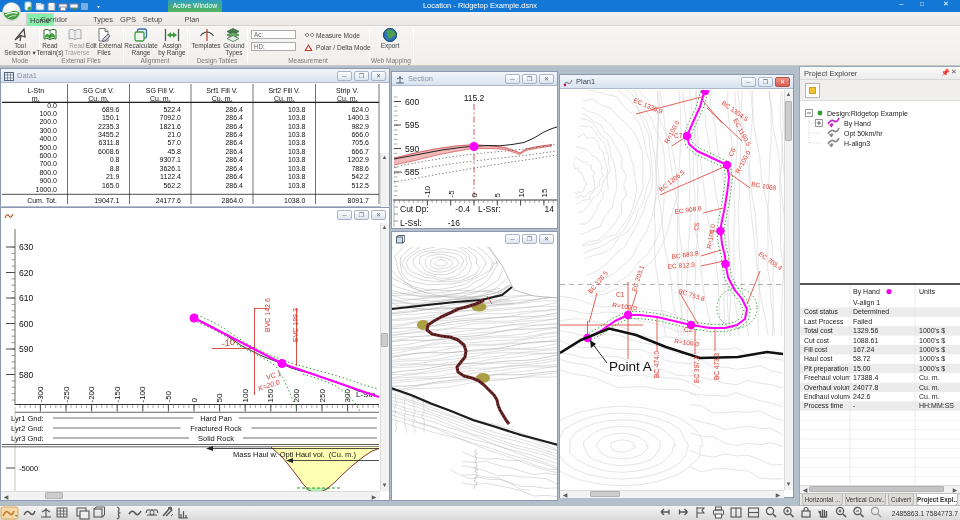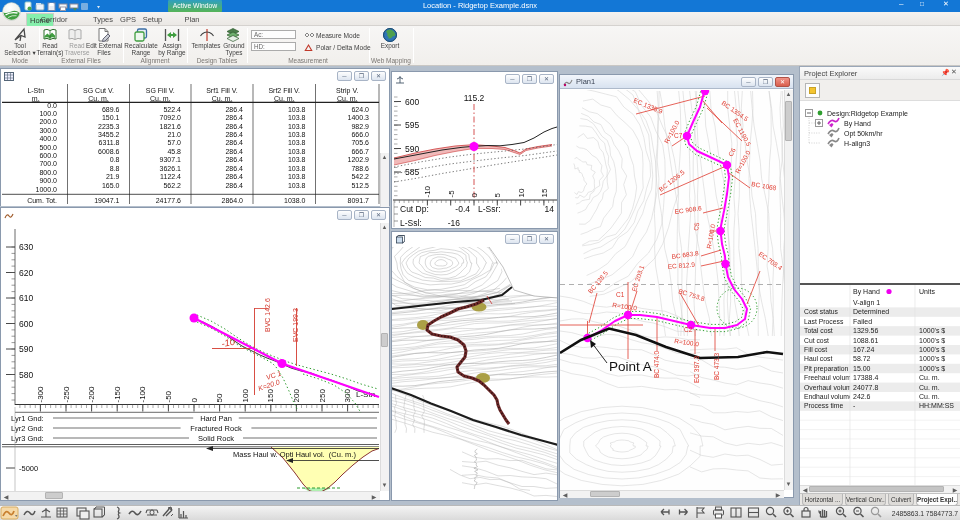--- a/index.html
+++ b/index.html
@@ -136,20 +136,21 @@
     </svg>
 <div class="abs" style="left:251px;top:30px;width:45px;height:9px;background:#fdfdfd;border:1px solid #ababab;font-size:6.3px;color:#666;padding-left:2px;line-height:8px">Ac:</div>
 <div class="abs" style="left:251px;top:41.5px;width:45px;height:9px;background:#fdfdfd;border:1px solid #ababab;font-size:6.3px;color:#666;padding-left:2px;line-height:8px">HD:</div>
 <svg class="abs" style="left:303px;top:31px" width="76" height="22" viewBox="0 0 76 22">
       <path d="M2 4 l2-2 2 2 -2 2z M7 4 l2-2 2 2 -2 2z" fill="none" stroke="#777" stroke-width="0.9"></path>
       <path d="M5.5 14 l3.2 5.5 h-6.4z" fill="none" stroke="#c0392b" stroke-width="1.1"></path>
       <text x="13" y="7" font-size="6.6" fill="#3f3f3f">Measure Mode</text>
       <text x="13" y="19" font-size="6.6" fill="#3f3f3f">Polar / Delta Mode</text>
     </svg>
 <div class="win" style="left:0px;top:68px;width:390px;height:138px">
+      <div class="wtitle"><span class="tt" style="color:#8b94a2">Data1</span></div>
       <svg class="abs" style="left:3px;top:3px" width="10" height="9" viewBox="0 0 10 9">
         <rect x="0.5" y="0.5" width="9" height="8" fill="#eef" stroke="#567"></rect>
         <path d="M0.5 3 h9 M0.5 6 h9 M3.5 0.5 v8 M6.5 0.5 v8" stroke="#567" stroke-width="0.6"></path>
       </svg>
       <div class="wbtns">
         <div class="wbtn">─</div>
         <div class="wbtn">❐</div>
         <div class="wbtn">✕</div>
       </div>
 <svg class="abs" style="left:0;top:15px" width="388" height="122" viewBox="0 0 388 122">
@@ -441,20 +442,21 @@
 <div class="sbv" style="left:379px;top:15px;width:9px;height:268px"></div>
 <div class="sarr" style="left:379px;top:16px;width:9px">▲</div>
 <div class="sarr" style="left:379px;top:274px;width:9px">▼</div>
 <div class="thumb" style="left:380px;top:125px;width:7px;height:14px"></div>
 <div class="sbh" style="left:0px;top:283px;width:379px;height:9px"></div>
 <div class="sarr" style="left:1px;top:284.5px;width:8px">◀</div>
 <div class="sarr" style="left:369px;top:284.5px;width:8px">▶</div>
 <div class="thumb" style="left:44px;top:284px;width:18px;height:7px"></div>
 </div>
 <div class="win" style="left:391px;top:71px;width:167px;height:158px">
+      <div class="wtitle"><span class="tt" style="color:#8b94a2">Section</span></div>
       <svg class="abs" style="left:3px;top:3px" width="10" height="9" viewBox="0 0 10 9">
         <path d="M5 1 V8 M2 4 L5 2.5 L8 4 M1 8 h8" fill="none" stroke="#456" stroke-width="0.9"></path>
       </svg>
       <div class="wbtns">
         <div class="wbtn">─</div>
         <div class="wbtn">❐</div>
         <div class="wbtn">✕</div>
       </div>
 <svg class="abs" style="left:0px;top:15px" width="165" height="141" viewBox="0 0 165 141">
         <rect width="165" height="141" fill="#fff"></rect>

